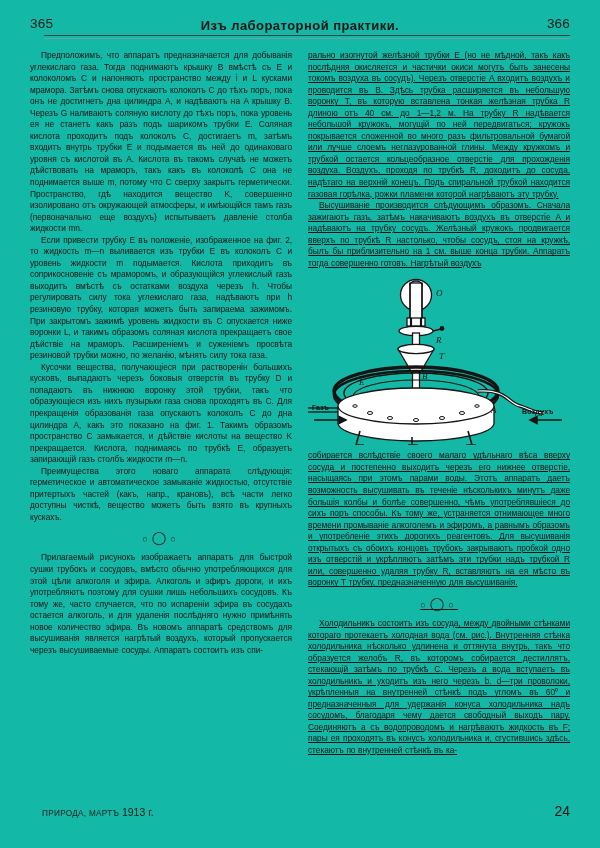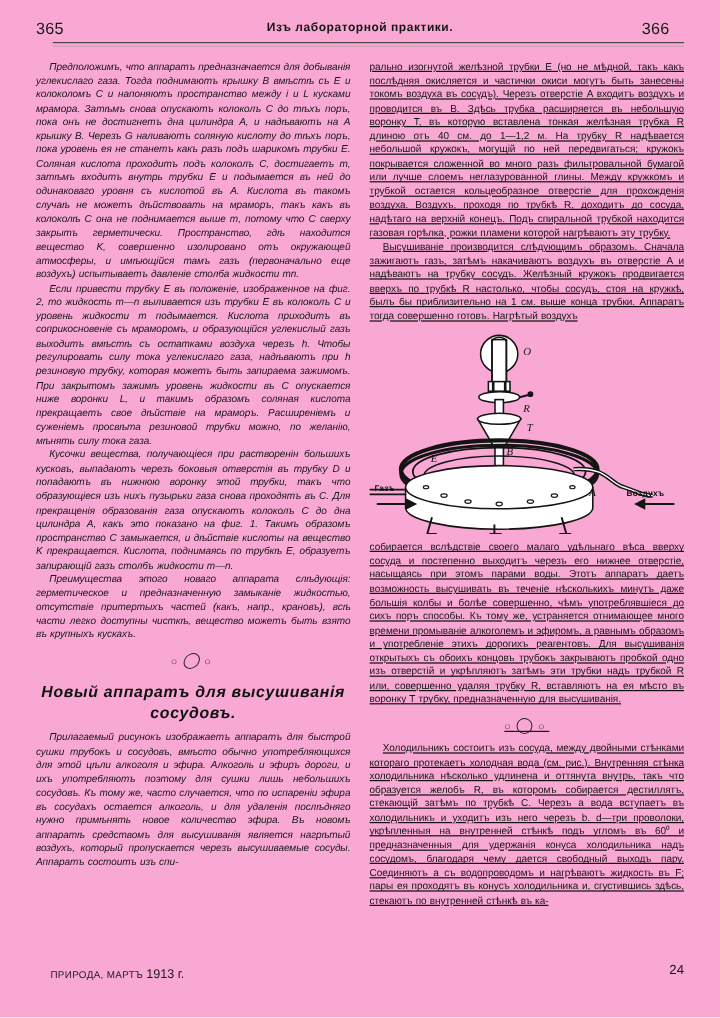--- a/index.html
+++ b/index.html
@@ -12,46 +12,46 @@
     height: 848px;
     font-family: "Liberation Sans", sans-serif;
     color: #121212;
     position: relative;
     overflow: hidden;
   }
 
   .page {
     position: absolute;
     inset: 0;
-    background: #f9a8d4;
+    background: #14b8a6;
   }
 
   
   .runhead {
     position: absolute;
     left: 30px;
     right: 30px;
     top: 14px;
     height: 26px;
   }
   .runhead .folio {
     position: absolute;
     top: 2px;
     font-size: 13.5px;
     letter-spacing: .2px;
     color: #1a1a1a;
   }
   .runhead .folio.left  { left: 0; }
-  .runhead .folio.right { right: 12px; }
+  .runhead .folio.right { right: 0; }
   .runhead .headtitle {
     position: absolute;
     left: 0; right: 0;
     top: 4px;
     text-align: center;
-    font-size: 10px;
+    font-size: 13px;
     font-weight: bold;
     letter-spacing: .45px;
     color: #161616;
   }
   .rule-top {
     position: absolute;
     left: 44px;
     right: 30px;
     top: 35px;
     height: 1px;
@@ -72,21 +72,21 @@
     top: 50px;
     width: 540px;
     height: 745px;
   }
   .col {
     position: absolute;
     top: 0;
     width: 262px;
     height: 100%;
   }
-  .col.left  { left: 0; font-style: italic; }
+  .col.left  { left: 0; }
   .col.right { left: 278px; text-decoration: underline; }
 
   p.body {
     margin: 0 0 0 0;
     font-size: 8.35px;
     line-height: 11.55px;
     text-align: justify;
     text-justify: inter-word;
     text-indent: 11px;
     letter-spacing: -0.05px;
@@ -163,21 +163,21 @@
   .footer .imprint .yr {
     font-size: 10.5px;
     text-transform: none;
     letter-spacing: 0;
     margin-top: 32px;
   }
   .footer .signature {
     position: absolute;
     right: 0;
     top: -3px;
-    font-size: 11px;
+    font-size: 14px;
     color: #171717;
     text-align: right;
   }
 </style>
 </head>
 <body>
 
 <div class="page">
 
   <div class="runhead">
@@ -188,27 +188,26 @@
   <div class="rule-top"></div>
   <div class="rule-top thin"></div>
 
   <div class="cols">
 
     <div class="col left">
 
       <p class="body">Предположимъ, что аппаратъ предназначается для добыванія углекислаго газа. Тогда поднимаютъ крышку B вмѣстѣ съ E и колоколомъ C и напоняютъ пространство между i и L кусками мрамора. Затѣмъ снова опускаютъ колоколъ C до тѣхъ поръ, пока онъ не достигнетъ дна цилиндра A, и надѣваютъ на A крышку B. Черезъ G наливаютъ соляную кислоту до тѣхъ поръ, пока уровень ея не станетъ какъ разъ подъ шарикомъ трубки E. Соляная кислота проходитъ подъ колоколъ C, достигаетъ m, затѣмъ входитъ внутрь трубки E и подымается въ ней до одинаковаго уровня съ кислотой въ A. Кислота въ такомъ случаѣ не можетъ дѣйствовать на мраморъ, такъ какъ въ колоколѣ C она не поднимается выше m, потому что C сверху закрытъ герметически. Пространство, гдѣ находится вещество K, совершенно изолировано отъ окружающей атмосферы, и имѣющійся тамъ газъ (первоначально еще воздухъ) испытываетъ давленіе столба жидкости mn.</p>
       <p class="body">Если привести трубку E въ положеніе, изображенное на фиг. 2, то жидкость m—n выливается изъ трубки E въ колоколъ C и уровень жидкости m подымается. Кислота приходитъ въ соприкосновеніе съ мраморомъ, и образующійся углекислый газъ выходитъ вмѣстѣ съ остатками воздуха черезъ h. Чтобы регулировать силу тока углекислаго газа, надѣваютъ при h резиновую трубку, которая можетъ быть запираема зажимомъ. При закрытомъ зажимѣ уровень жидкости въ C опускается ниже воронки L, и такимъ образомъ соляная кислота прекращаетъ свое дѣйствіе на мраморъ. Расширеніемъ и суженіемъ просвѣта резиновой трубки можно, по желанію, мѣнять силу тока газа.</p>
       <p class="body">Кусочки вещества, получающіеся при растворенін большихъ кусковъ, выпадаютъ черезъ боковыя отверстія въ трубку D и попадаютъ въ нижнюю воронку этой трубки, такъ что образующіеся изъ нихъ пузырьки газа снова проходятъ въ C. Для прекращенія образованія газа опускаютъ колоколъ C до дна цилиндра A, какъ это показано на фиг. 1. Такимъ образомъ пространство C замыкается, и дѣйствіе кислоты на вещество K прекращается. Кислота, поднимаясь по трубкѣ E, образуетъ запирающій газъ столбъ жидкости m—n.</p>
-      <p class="body">Преимущества этого новаго аппарата слѣдующія: герметическое и предназначенную замыканіе жидкостью, отсутствіе притертыхъ частей (какъ, напр., крановъ), всѣ части легко доступны чисткѣ, вещество можетъ быть взято въ крупныхъ кускахъ.</p>
+      <p class="body">Преимущества этого новаго аппарата слѣдующія: герметическое и автоматическое замыканіе жидкостью, отсутствіе притертыхъ частей (какъ, напр., крановъ), всѣ части легко доступны чисткѣ, вещество можетъ быть взято въ крупныхъ кускахъ.</p>
 
       <div class="ornament">
         <span>○</span><span class="big">◯</span><span>○</span>
       </div>
 
-      <h2 class="section">Новый аппаратъ для высушиванія сосудовъ.</h2>
 
       <p class="body">Прилагаемый рисунокъ изображаетъ аппаратъ для быстрой сушки трубокъ и сосудовъ, вмѣсто обычно употребляющихся для этой цѣли алкоголя и эфира. Алкоголь и эфиръ дороги, и ихъ употребляютъ поэтому для сушки лишь небольшихъ сосудовъ. Къ тому же, часто случается, что по испареніи эфира въ сосудахъ остается алкоголь, и для удаленія послѣдняго нужно примѣнять новое количество эфира. Въ новомъ аппаратѣ средствомъ для высушиванія является нагрѣтый воздухъ, который пропускается черезъ высушиваемые сосуды. Аппаратъ состоитъ изъ спи-</p>
     </div>
 
     <div class="col right">
 
       <p class="body noindent">рально изогнутой желѣзной трубки E (но не мѣдной, такъ какъ послѣдняя окисляется и частички окиси могутъ быть занесены токомъ воздуха въ сосудъ). Черезъ отверстіе A входитъ воздухъ и проводится въ B. Здѣсь трубка расширяется въ небольшую воронку T, въ которую вставлена тонкая желѣзная трубка R длиною отъ 40 см. до 1—1,2 м. На трубку R надѣвается небольшой кружокъ, могущій по ней передвигаться; кружокъ покрывается сложенной во много разъ фильтровальной бумагой или лучше слоемъ неглазурованной глины. Между кружкомъ и трубкой остается кольцеобразное отверстіе для прохожденія воздуха. Воздухъ, проходя по трубкѣ R, доходитъ до сосуда, надѣтаго на верхній конецъ. Подъ спиральной трубкой находится газовая горѣлка, рожки пламени которой нагрѣваютъ эту трубку.</p>
       <p class="body">Высушиваніе производится слѣдующимъ образомъ. Сначала зажигаютъ газъ, затѣмъ накачиваютъ воздухъ въ отверстіе A и надѣваютъ на трубку сосудъ. Желѣзный кружокъ продвигается вверхъ по трубкѣ R настолько, чтобы сосудъ, стоя на кружкѣ, былъ бы приблизительно на 1 см. выше конца трубки. Аппаратъ тогда совершенно готовъ. Нагрѣтый воздухъ</p>
 
       <div class="figure">

